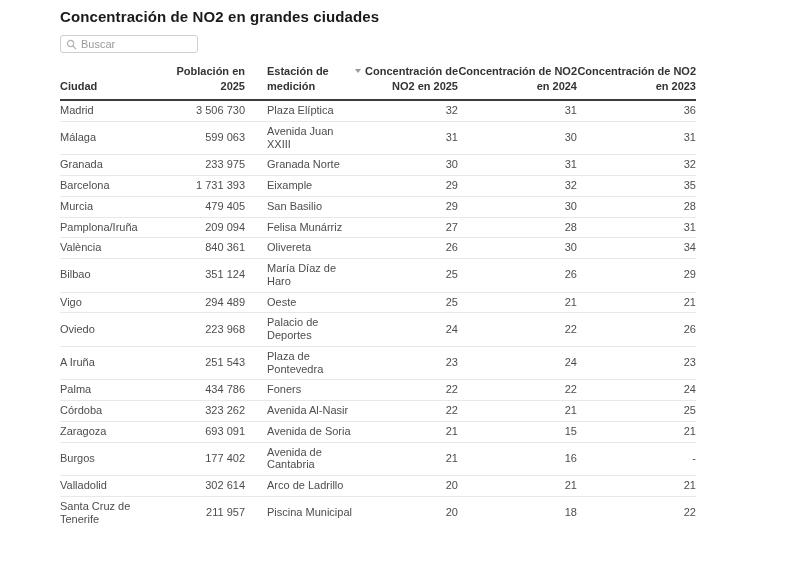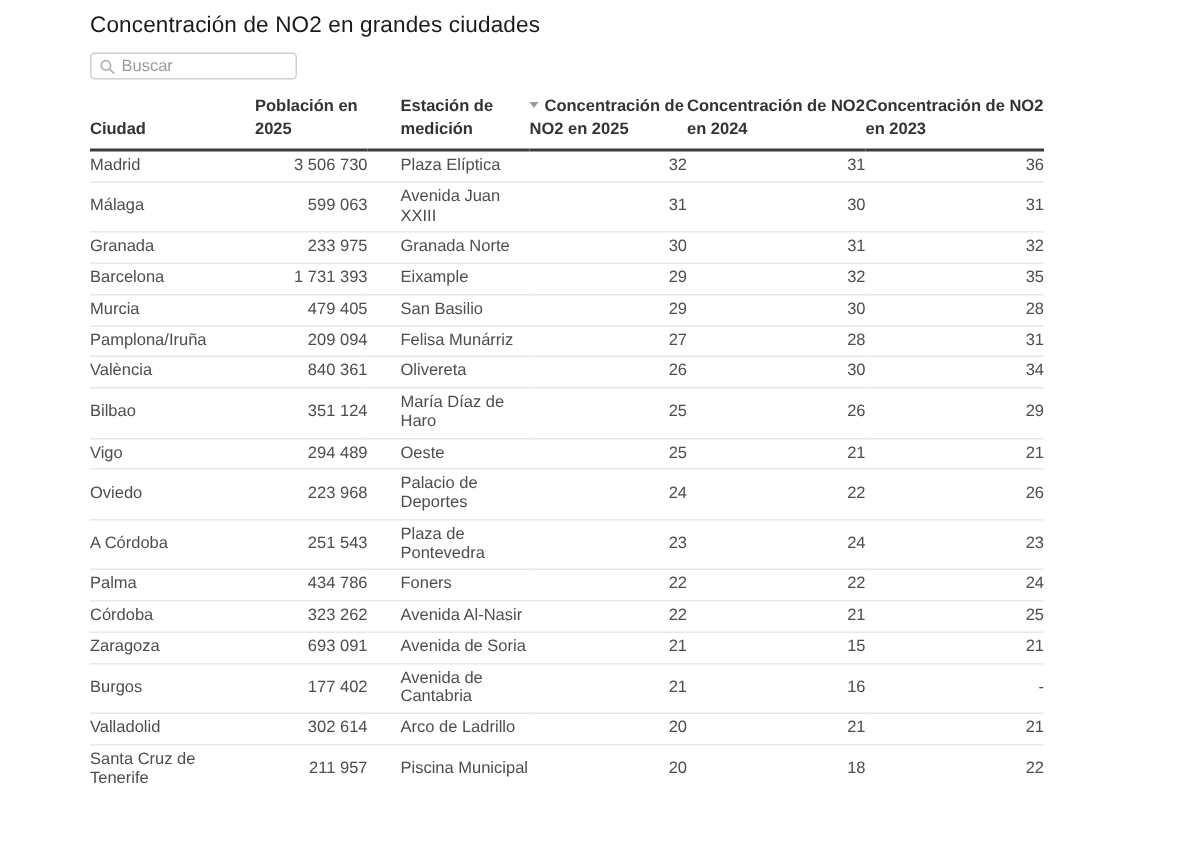--- a/index.html
+++ b/index.html
@@ -3,21 +3,21 @@
 <meta charset="utf-8">
 <style>
   html, body { margin:0; padding:0; background:#ffffff; overflow:hidden; }
   body {
     width:800px; height:561px;
     font-family:"Liberation Sans", sans-serif;
     -webkit-font-smoothing:antialiased;
   }
   .page { padding:8px 0 0 60px; }
   .title {
-    font-size:15px; line-height:1.2; font-weight:400;
+    font-size:15px; line-height:1.2; font-weight:700;
     color:#1a1a1a; margin:0 0 9px 0; letter-spacing:.1px;
   }
   .searchbox {
     display:flex; align-items:center; box-sizing:border-box;
     width:138px; height:18px; background:#fff;
     border:1px solid #cfcfcf; border-radius:3px;
     margin:0 0 11px 0;
   }
   .mag { flex:0 0 auto; margin:0 4px 0 5px; display:block; }
   .search-input {
@@ -30,21 +30,21 @@
   table.tbl {
     width:636px; border-collapse:collapse; table-layout:fixed;
   }
   .tbl th, .tbl td { font-size:11px; overflow:hidden; }
   thead th {
     vertical-align:bottom; text-align:left;
     font-weight:700; color:#333333; line-height:1.32;
     padding:0 0 6px 0; border-bottom:2px solid #3c3c3c;
     cursor:pointer;
   }
-  thead th.c-pop, thead th.c-num { text-align:left; }
+  thead th.c-pop, thead th.c-num { text-align:right; }
   .c-station { padding-left:22px; }
   tbody td {
     color:#4d4d4d; line-height:1.16; vertical-align:middle;
     text-align:left; padding:3px 0 4px 0;
     border-bottom:1px solid #e8e8e8;
   }
   tbody td.c-pop, tbody td.c-num { text-align:right; }
   tbody tr:last-child td { border-bottom:0; }
 
   .sort-arrow {
@@ -188,21 +188,21 @@
         <tr>
           <td class="c-city">Oviedo</td>
           <td class="c-pop">223 968</td>
           <td class="c-station">Palacio de Deportes</td>
           <td class="c-num">24</td>
           <td class="c-num">22</td>
           <td class="c-num">26</td>
         </tr>
 
         <tr>
-          <td class="c-city">A Córdoba</td>
+          <td class="c-city">A Iruña</td>
           <td class="c-pop">251 543</td>
           <td class="c-station">Plaza de Pontevedra</td>
           <td class="c-num">23</td>
           <td class="c-num">24</td>
           <td class="c-num">23</td>
         </tr>
 
         <tr>
           <td class="c-city">Palma</td>
           <td class="c-pop">434 786</td>

